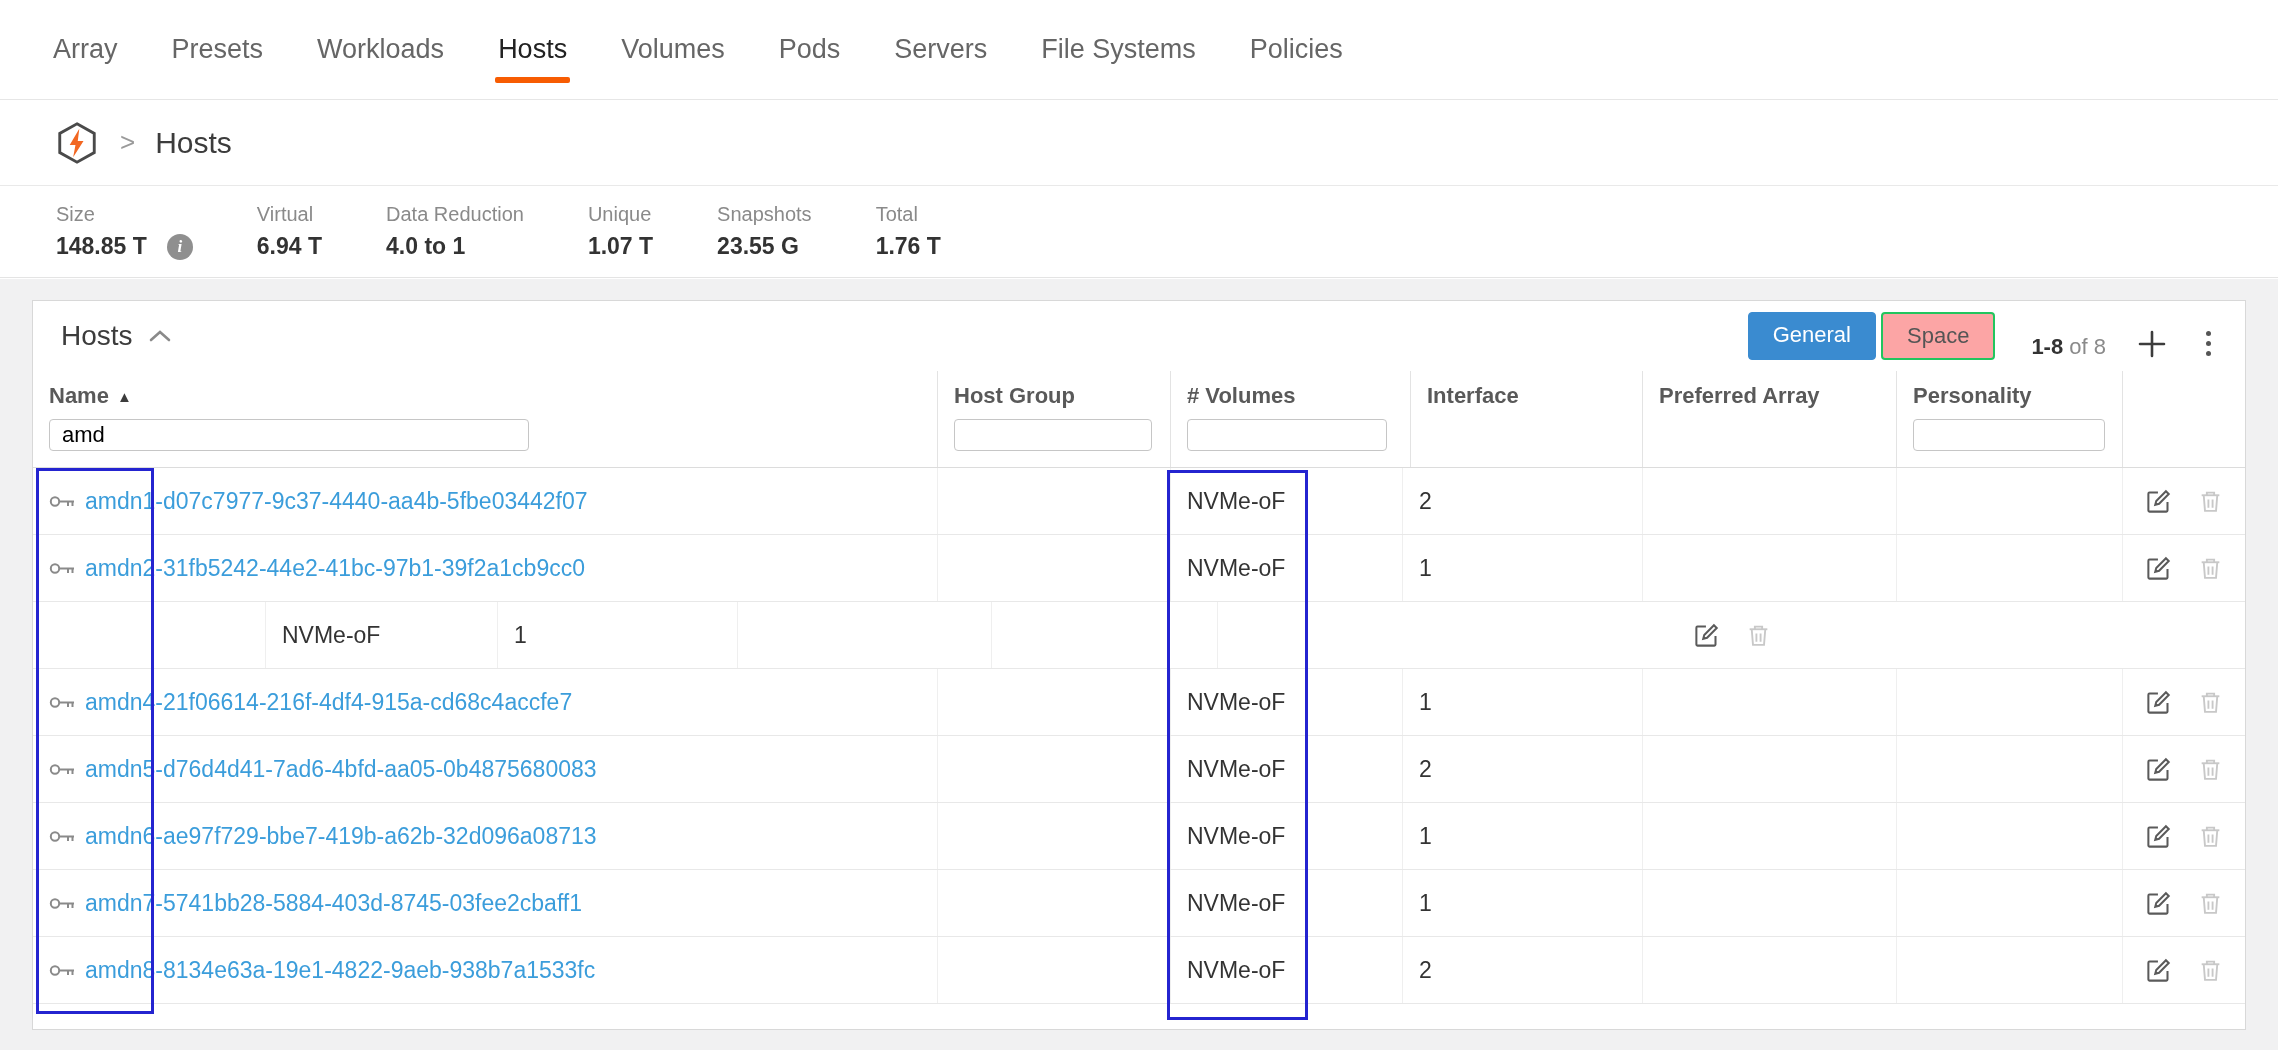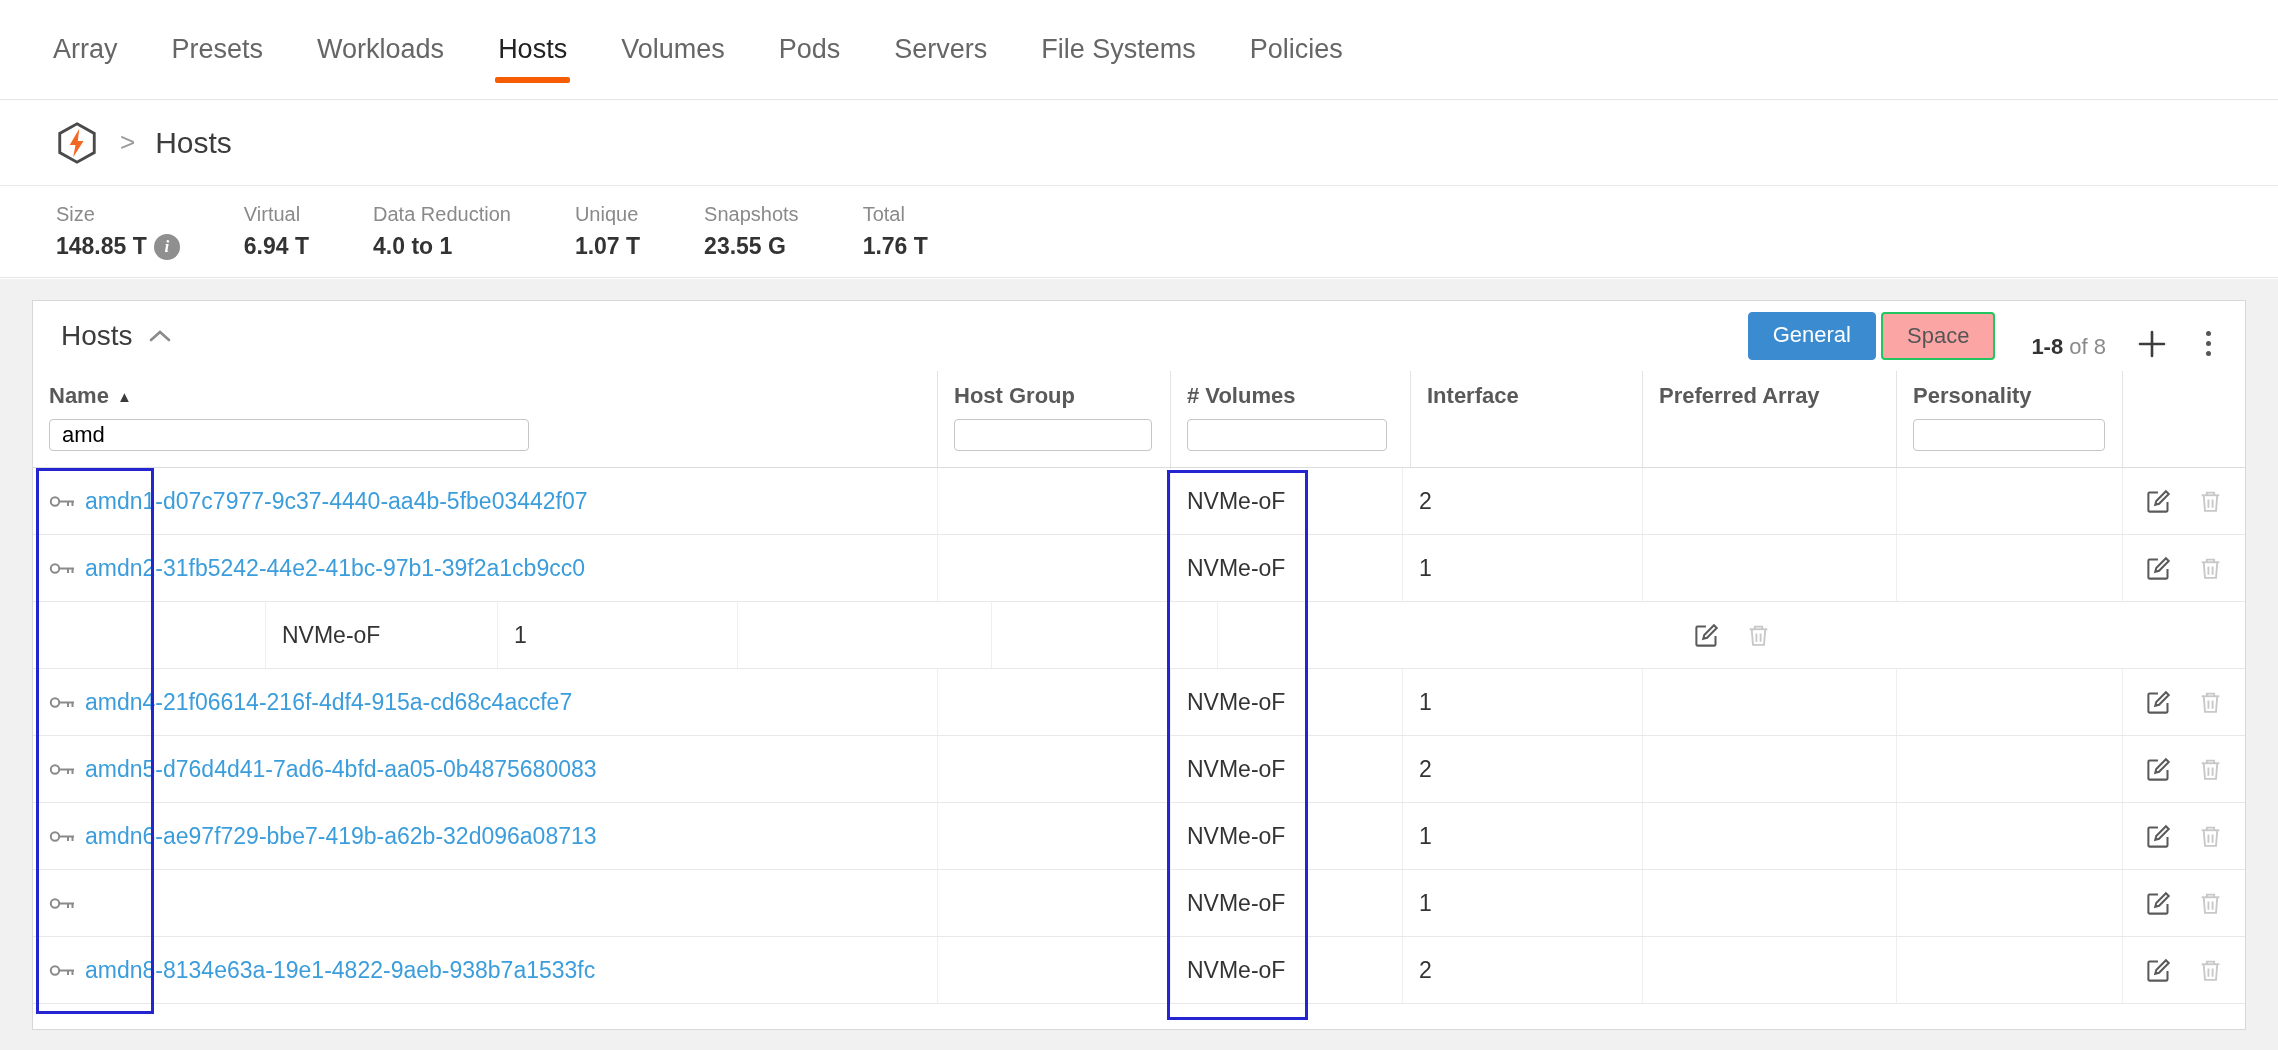--- a/index.html
+++ b/index.html
@@ -60,21 +60,21 @@
     height:92px;
     display:flex;
     align-items:center;
     gap:64px;
     padding:0 56px;
     border-bottom:1px solid #e4e4e4;
     background:#fff;
   }
   .stat { display:flex; flex-direction:column; justify-content:center; gap:7px; }
   .stat-label { font-size:20px; color:#8a8a8a; }
-  .stat-value-row { display:flex; align-items:center; gap:7px; }
+  .stat-value-row { display:flex; align-items:center; gap:20px; }
   .stat-value { font-size:23px; color:#333; font-weight:700; }
   .info-icon {
     width:26px; height:26px; border-radius:50%;
     background:#8f8f8f; color:#fff;
     font-size:17px; font-weight:700; font-style:italic;
     display:flex; align-items:center; justify-content:center;
     font-family:"Liberation Serif", serif;
   }
 
   
@@ -492,20 +492,21 @@
       </div>
 
       <div class="trow">
         <div class="cell c-name">
           <span class="keyicon">
               <svg width="26" height="15" viewBox="0 0 26 15">
                 <circle cx="6" cy="7.5" r="4.2" fill="none" stroke="#8a8a8a" stroke-width="2"></circle>
                 <path d="M10.5 7.5 H25 M19 7.5 v4.5 M23.5 7.5 v4.5" stroke="#8a8a8a" stroke-width="2" fill="none"></path>
               </svg>
             </span>
+          <a class="hostlink">amdn7-5741bb28-5884-403d-8745-03fee2cbaff1</a>
         </div>
         <div class="cell c-hg"></div>
         <div class="cell c-if">NVMe-oF</div>
         <div class="cell c-vol">1</div>
         <div class="cell c-pa"></div>
         <div class="cell c-pers"></div>
         <div class="cell c-act">
           <span class="icon-btn">
               <svg width="27" height="27" viewBox="0 0 24 24" fill="none" stroke="#5a5a5a" stroke-width="1.8">
                 <path d="M20 12.5 V20 a1 1 0 0 1-1 1 H4 a1 1 0 0 1-1-1 V5 a1 1 0 0 1 1-1 h7.5"></path>

